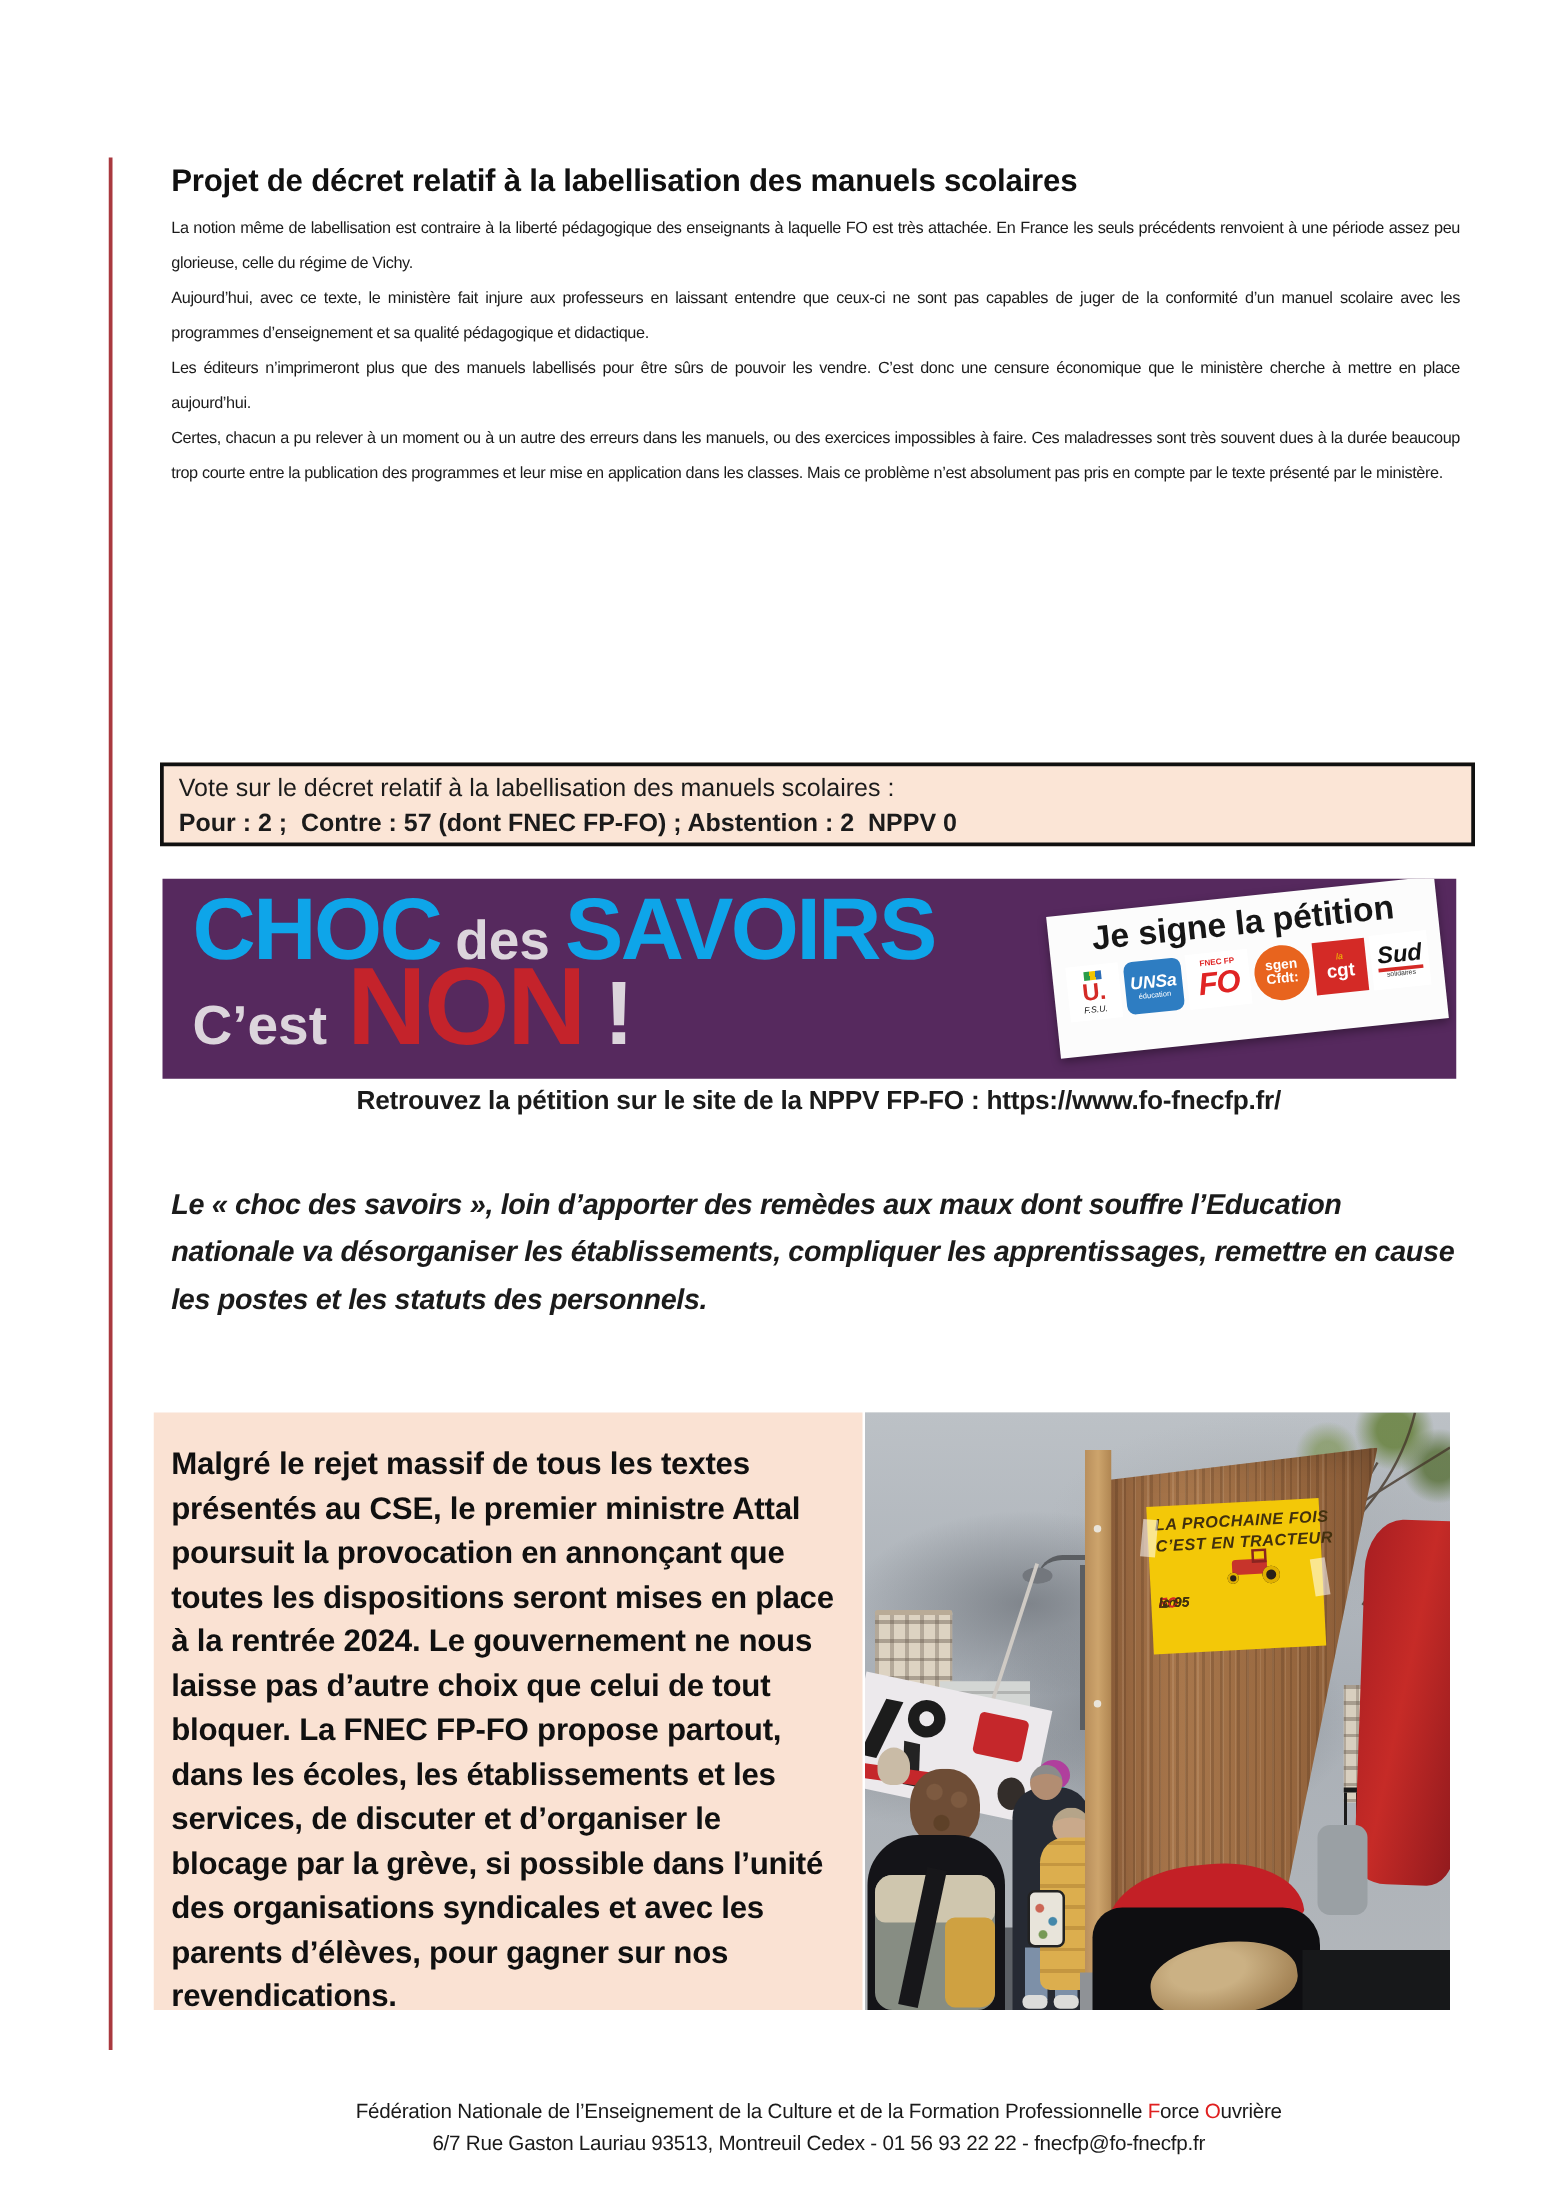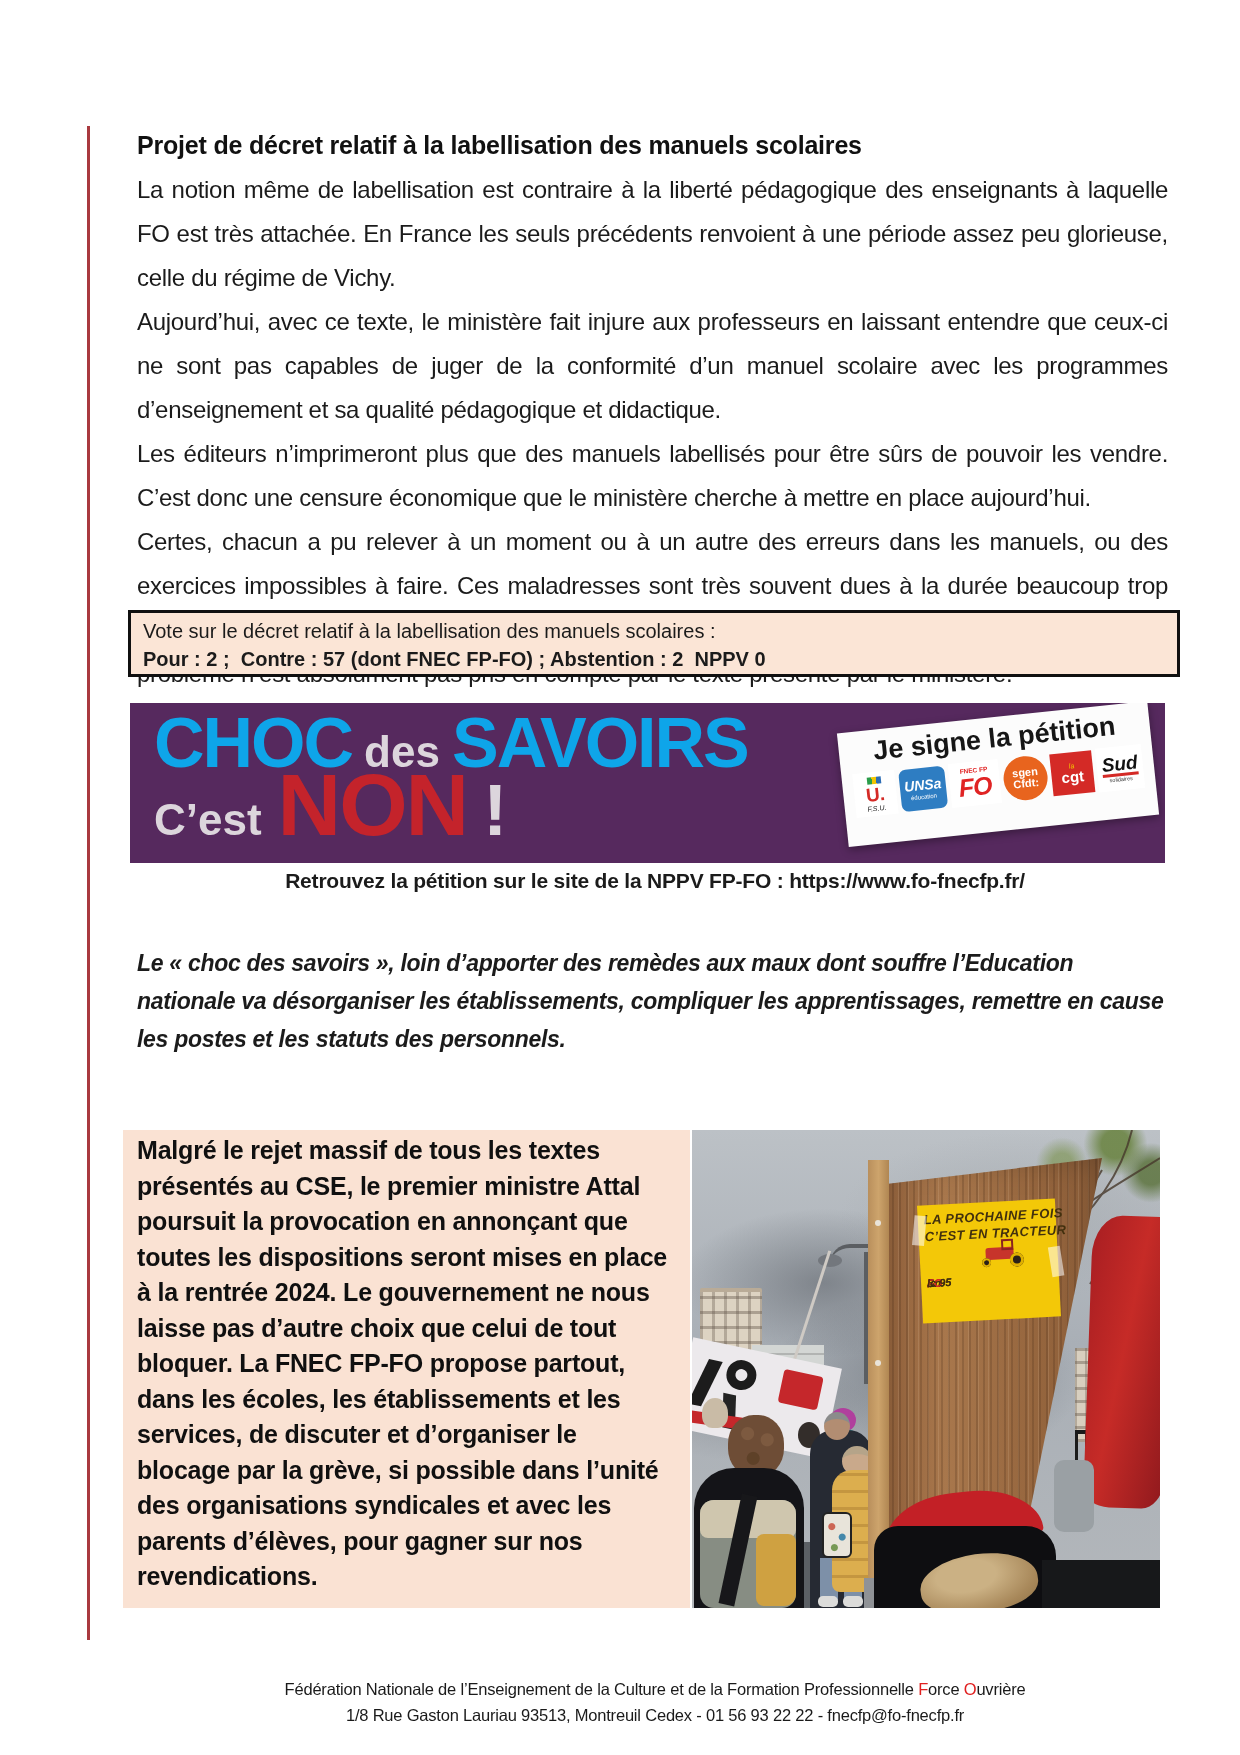--- a/index.html
+++ b/index.html
@@ -2,21 +2,21 @@
 <html><head>
 <meta charset="utf-8">
 <style>
   html,body{margin:0;padding:0;background:#fff;}
   .page{position:relative;width:1240px;height:1755px;background:#fff;overflow:hidden;
         font-family:"Liberation Sans",sans-serif;color:#1b1b1b;}
   .red-rule{position:absolute;left:87px;top:126px;width:3px;height:1514px;background:#A9393F;}
 
   .doc-title{position:absolute;left:137px;top:114px;width:1031px;font-size:25px;font-weight:bold;
         letter-spacing:-0.2px;color:#111;}
-  .body-block{position:absolute;left:137px;top:168px;width:1031px;font-size:24px;line-height:44px;
+  .body-block{position:absolute;left:137px;top:168px;width:1031px;font-size:13px;line-height:28px;
         text-align:justify;letter-spacing:-0.3px;}
   .body-block p{margin:0;}
 
   .vote-box{position:absolute;left:128px;top:610px;width:1052px;height:67px;background:#FBE5D6;
         border:3px solid #101010;box-sizing:border-box;padding:4px 12px 0 12px;}
   .vote-line1{font-size:20px;line-height:28px;}
   .vote-line2{font-size:20px;line-height:28px;font-weight:bold;white-space:pre-wrap;}
 
   .banner{position:absolute;left:130px;top:703px;width:1035px;height:160px;background:#56295E;overflow:hidden;}
   .banner-l1{position:absolute;left:24px;top:2px;display:flex;align-items:baseline;gap:12px;}
@@ -52,21 +52,21 @@
   .sud-sub{font-size:5.5px;color:#333;margin-top:1px;}
 
   .caption{position:absolute;left:130px;top:869px;width:1050px;text-align:center;font-size:21px;
         font-weight:600;letter-spacing:-0.2px;}
   .caption a{color:inherit;text-decoration:none;}
 
   .highlight{position:absolute;left:137px;top:944px;width:1031px;font-size:23px;font-weight:bold;
         font-style:italic;line-height:38px;letter-spacing:-0.3px;}
 
   .callout{position:absolute;left:123px;top:1130px;width:567px;height:478px;background:#FAE2D3;
-        box-sizing:border-box;padding:3px 14px;font-size:25px;font-weight:bold;line-height:35.5px;
+        box-sizing:border-box;padding:24px 14px;font-size:25px;font-weight:bold;line-height:35.5px;
         letter-spacing:-0.2px;color:#101010;}
 
   .footer{position:absolute;left:130px;top:1676px;width:1050px;text-align:center;font-size:16.5px;
         line-height:26px;letter-spacing:-0.2px;color:#1a1a1a;}
   .red-letter{color:#E02020;}
 
   
   .photo{position:absolute;left:692px;top:1130px;width:468px;height:478px;overflow:hidden;background:#b9bfc4;}
   .photo *{position:absolute;}
   .sky{left:0;top:0;width:100%;height:100%;
@@ -330,15 +330,15 @@
       </div>
     </div>
     <div class="hood-red"></div>
     <div class="body-red-hood"></div>
     <div class="fur"></div>
     <div class="corner-dark"></div>
   </div>
 
   <div class="footer">
     <div><span>Fédération Nationale de l’Enseignement de la Culture et de la Formation Professionnelle </span><span class="red-letter">F</span><span>orce </span><span class="red-letter">O</span><span>uvrière</span></div>
-    <div>1/8 Rue Gaston Lauriau 93513, Montreuil Cedex - 01 56 93 22 22 - fnecfp@fo-fnecfp.fr</div>
+    <div>6/7 Rue Gaston Lauriau 93513, Montreuil Cedex - 01 56 93 22 22 - fnecfp@fo-fnecfp.fr</div>
   </div>
 </div>
 
 </body></html>

